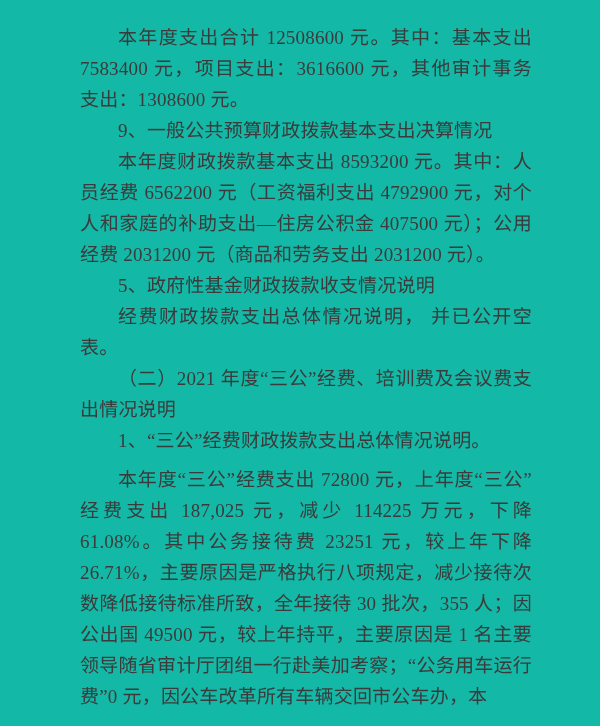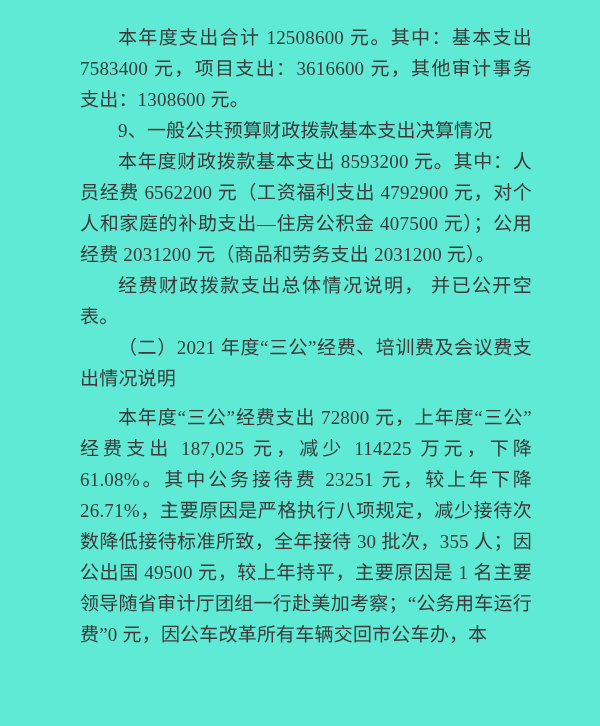--- a/index.html
+++ b/index.html
@@ -31,22 +31,24 @@
     word-break: normal;
     overflow-wrap: normal;
   }
   .para.gap-before {
     margin-top: 8px;
   }
 </style>
 </head>
 <body>
 
-<main class="page" style="background: #5eead4; color: rgb(59, 59, 59);">
+<main class="page" style="background: #14b8a6; color: rgb(59, 59, 59);">
   <article class="doc-body" id="doc">
       <p class="para">本年度支出合计 12508600 元。其中：基本支出 7583400 元，项目支出：3616600 元，其他审计事务支出：1308600 元。</p>
       <p class="para">9、一般公共预算财政拨款基本支出决算情况</p>
       <p class="para">本年度财政拨款基本支出 8593200 元。其中：人员经费 6562200 元（工资福利支出 4792900 元，对个人和家庭的补助支出—住房公积金 407500 元）；公用经费 2031200 元（商品和劳务支出 2031200 元）。</p>
+      <p class="para">5、政府性基金财政拨款收支情况说明</p>
       <p class="para">经费财政拨款支出总体情况说明， 并已公开空表。</p>
       <p class="para">（二）2021 年度“三公”经费、培训费及会议费支出情况说明</p>
+      <p class="para">1、“三公”经费财政拨款支出总体情况说明。</p>
       <p class="para gap-before">本年度“三公”经费支出 72800 元，上年度“三公”经费支出 187,025 元，减少 114225 万元，下降 61.08%。其中公务接待费 23251 元，较上年下降 26.71%，主要原因是严格执行八项规定，减少接待次数降低接待标准所致，全年接待 30 批次，355 人；因公出国 49500 元，较上年持平，主要原因是 1 名主要领导随省审计厅团组一行赴美加考察；“公务用车运行费”0 元，因公车改革所有车辆交回市公车办，本</p>
     </article>
 </main>
 
 </body></html>

